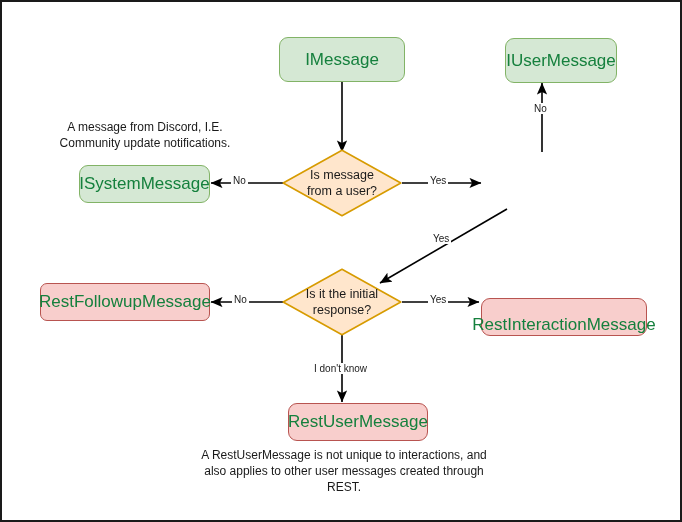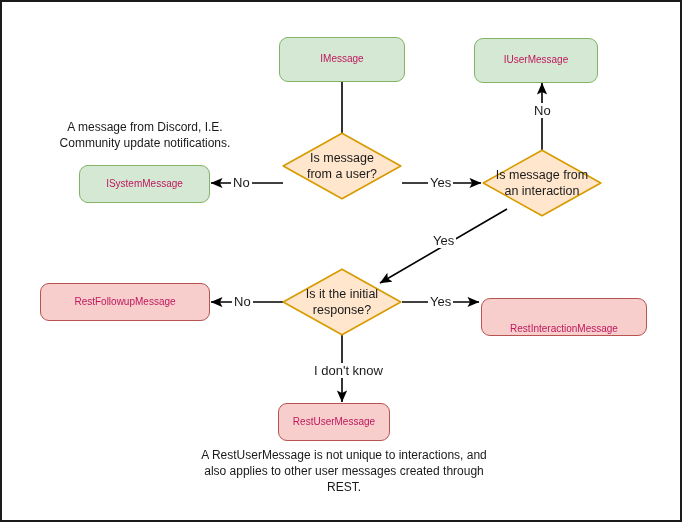--- a/index.html
+++ b/index.html
@@ -27,22 +27,22 @@
     height: 522px;
     pointer-events: none;
   }
   .node {
     position: absolute;
     box-sizing: border-box;
     display: flex;
     align-items: center;
     justify-content: center;
     text-align: center;
-    font-size: 10px;
-    color: #be185d;
+    font-size: 17px;
+    color: #15803d;
     line-height: 1.25;
     border-radius: 9px;
     z-index: 3;
   }
   .node.green {
     background: #d5e8d4;
     border: 1.3px solid #82b366;
   }
   .node.pink {
     background: #f8cecc;
@@ -68,21 +68,21 @@
     justify-content: center;
     text-align: center;
     font-size: 12.5px;
     color: #1a1a1a;
     line-height: 1.3;
     padding: 0 14px;
     box-sizing: border-box;
   }
   .edge-label {
     position: absolute;
-    font-size: 13px;
+    font-size: 10px;
     color: #1a1a1a;
     background: #ffffff;
     padding: 0 2px;
     white-space: nowrap;
     z-index: 4;
   }
   .note {
     position: absolute;
     font-size: 12px;
     color: #1a1a1a;
@@ -125,53 +125,47 @@
     <line x1="400" y1="300" x2="477" y2="300" stroke="#000000" stroke-width="1.6" marker-end="url(#arrow)"></line>
 
      RestUserMessage --&gt;
     <line x1="340" y1="330" x2="340" y2="400" stroke="#000000" stroke-width="1.6" marker-end="url(#arrow)"></line>
   </svg>
 
   <div class="node green" style="left:277px; top:35px; width:126px; height:45px;">
     <span>IMessage</span>
   </div>
 
-  <div class="node green" style="left:472px; top:36px; width:124px; height:45px;">
+  <div class="node green" style="left:503px; top:36px; width:112px; height:45px;">
     <span>IUserMessage</span>
   </div>
 
   <div class="node green" style="left:77px; top:163px; width:131px; height:38px;">
     <span>ISystemMessage</span>
   </div>
 
-  <div class="node pink" style="left:38px; top:281px; width:170px; height:38px;">
+  <div class="node pink" style="left:38px; top:281px; width:170px; height:38px;border-radius:7px;">
     <span>RestFollowupMessage</span>
   </div>
 
   <div class="node pink" style="left:479px; top:296px; width:166px; height:38px;align-items:flex-end;">
     <span>RestInteractionMessage</span>
   </div>
 
-  <div class="node pink" style="left:276px; top:401px; width:112px; height:38px;">
+  <div class="node pink" style="left:286px; top:401px; width:140px; height:38px;">
     <span>RestUserMessage</span>
   </div>
 
-  <div class="diamond-wrap" style="left:280px; top:130px; width:120px; height:68px;">
+  <div class="diamond-wrap" style="left:280px; top:147px; width:120px; height:68px;">
     <svg width="120" height="68" viewBox="0 0 120 68">
       <path d="M60,1.2 L118.8,34 L60,66.8 L1.2,34 Z" fill="#ffe6cc" stroke="#d79b00" stroke-width="1.6" stroke-linejoin="round"></path>
     </svg>
     <div class="diamond-label">Is message from a user?</div>
   </div>
 
-  <div class="diamond-wrap" style="left:480px; top:147px; width:120px; height:68px;">
-    <svg width="120" height="68" viewBox="0 0 120 68">
-      <path d="M60,1.2 L118.8,34 L60,66.8 L1.2,34 Z" fill="#ffe6cc" stroke="#d79b00" stroke-width="1.6" stroke-linejoin="round"></path>
-    </svg>
-    <div class="diamond-label" style="padding:0 8px;">Is message from an interaction</div>
-  </div>
 
   <div class="diamond-wrap" style="left:280px; top:266px; width:120px; height:68px;">
     <svg width="120" height="68" viewBox="0 0 120 68">
       <path d="M60,1.2 L118.8,34 L60,66.8 L1.2,34 Z" fill="#ffe6cc" stroke="#d79b00" stroke-width="1.6" stroke-linejoin="round"></path>
     </svg>
     <div class="diamond-label">Is it the initial response?</div>
   </div>
 
   <div class="edge-label" style="left:229px; top:173px;">No</div>
 

